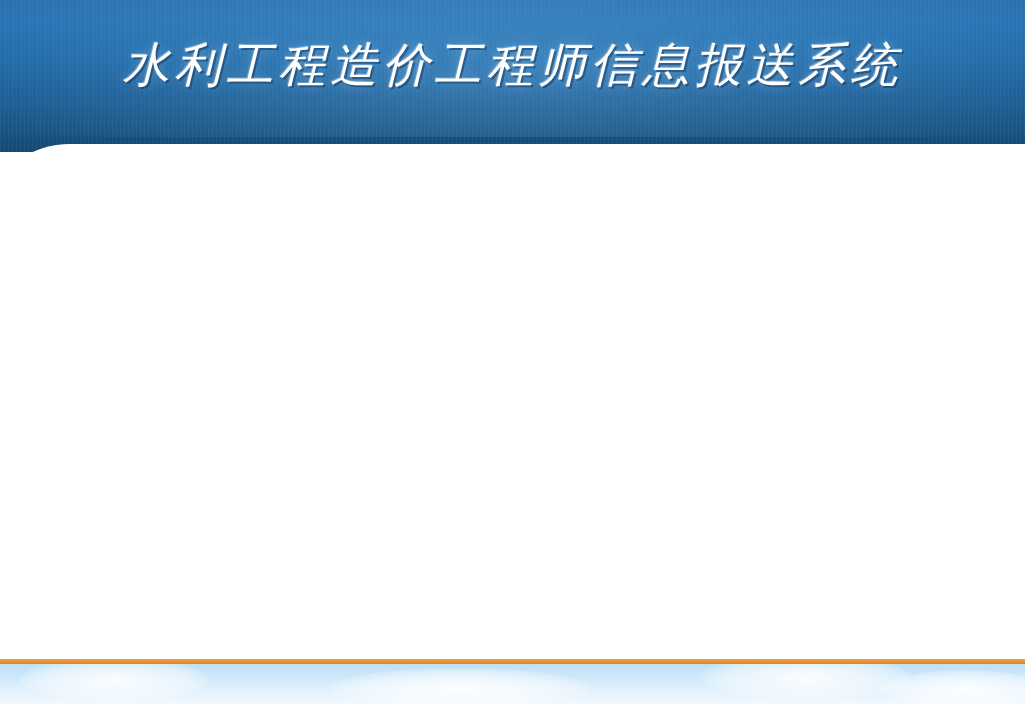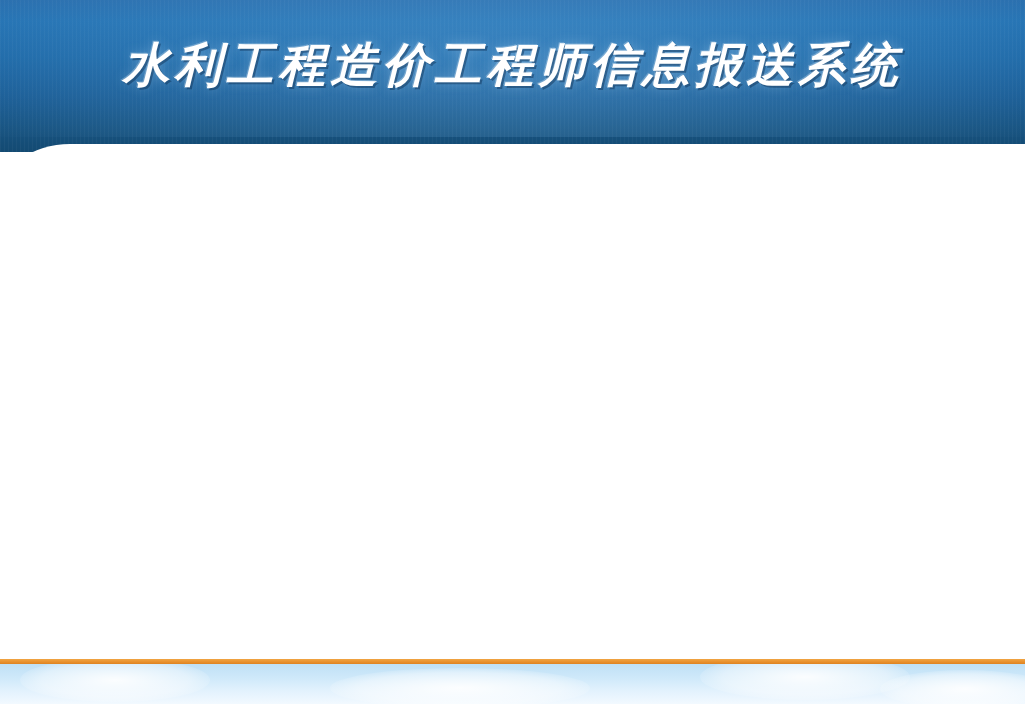--- a/index.html
+++ b/index.html
@@ -58,21 +58,21 @@
       rgba(255,255,255,0) 70%);
   }
   .banner-title {
     position: absolute;
     left: 0; top: 34px;
     width: 1025px;
     text-align: center;
     color: #ffffff;
     font-family: "DejaVu Serif", "Liberation Serif", serif;
     font-size: 47px;
-    font-weight: bold;
+    font-weight: normal;
     letter-spacing: 5px;
     font-style: italic;
     white-space: nowrap;
     text-shadow:
       2px 2px 0 rgba(10,45,80,0.45),
       -1px -1px 0 rgba(255,255,255,0.25),
       0 0 12px rgba(200,230,255,0.35);
     z-index: 3;
   }
 

